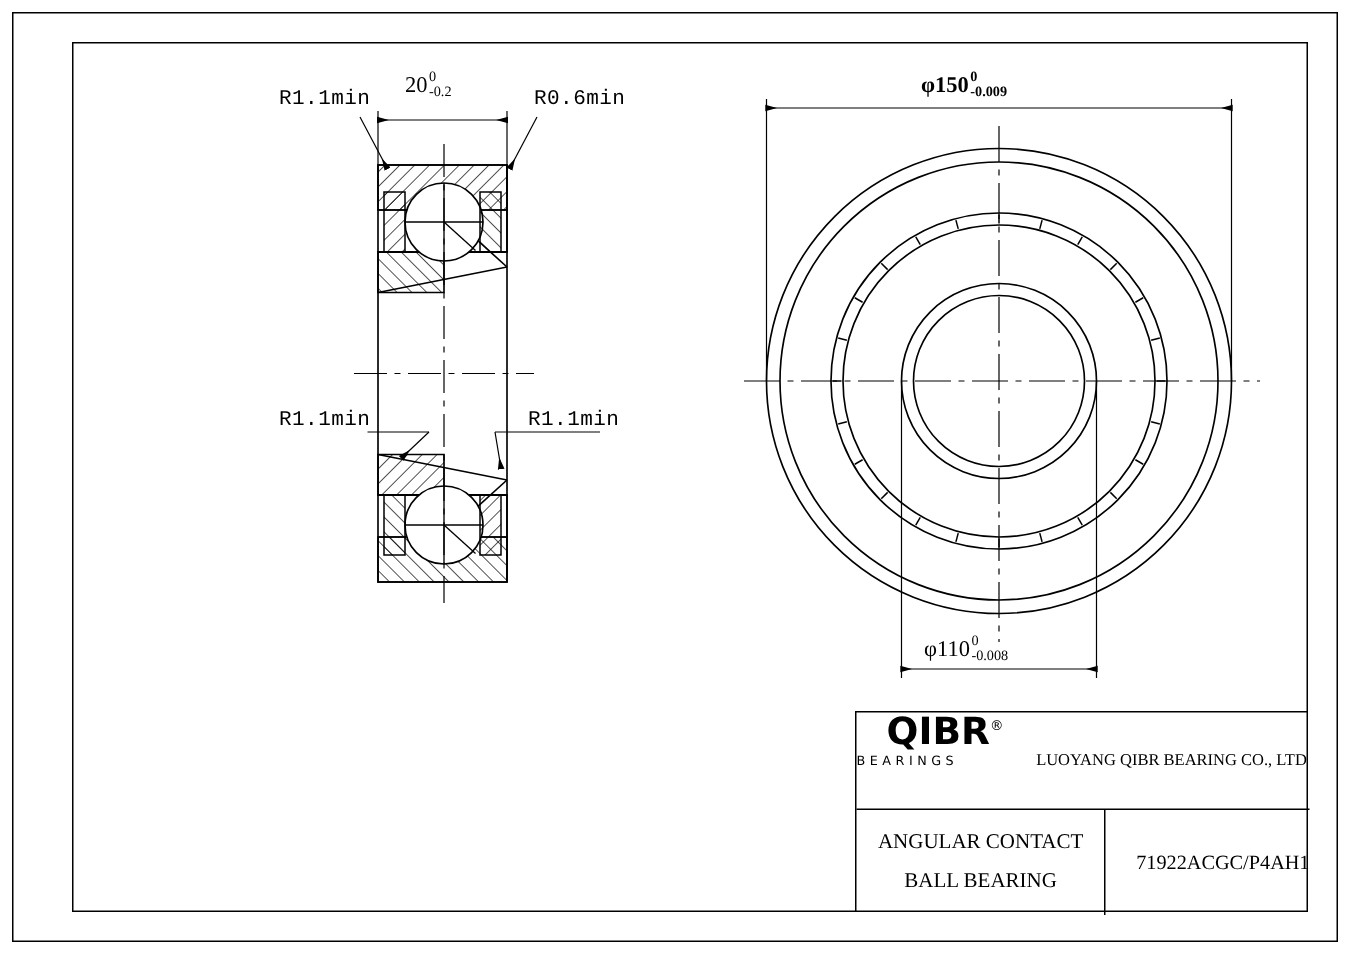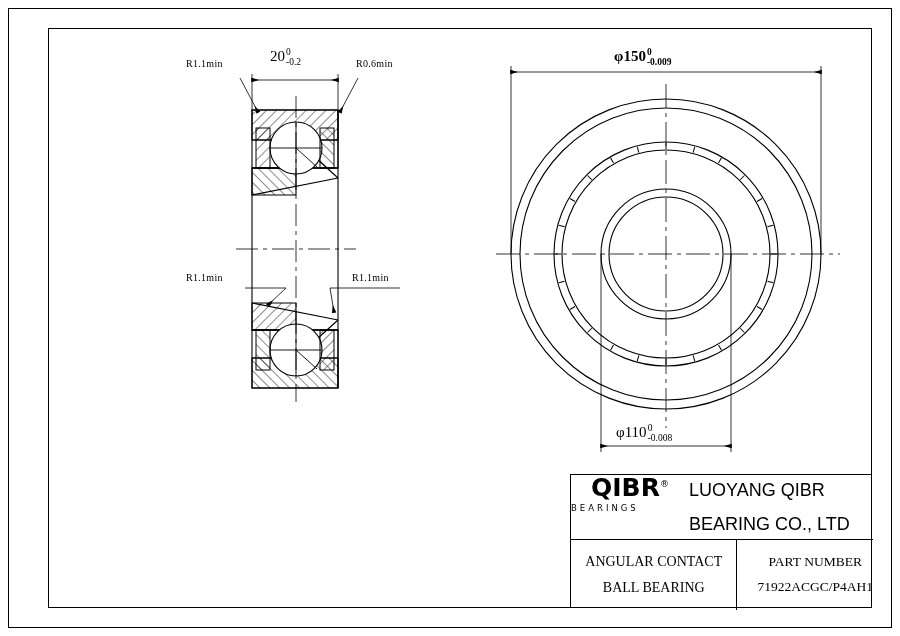--- a/index.html
+++ b/index.html
@@ -39,22 +39,22 @@
   }
   svg.draw {
     position: absolute;
     left: 0;
     top: 0;
     width: 900px;
     height: 636px;
   }
   .lbl {
     position: absolute;
-    font-family: Liberation Serif, serif;
-    font-size: 10px;
+    font-family: Liberation Mono, monospace;
+    font-size: 14px;
     white-space: nowrap;
     letter-spacing: 0.3px;
   }
   .dimstack {
     position: absolute;
     font-family: "Liberation Serif", serif;
     font-size: 15px;
     white-space: nowrap;
   }
   .dimstack .tol {
@@ -117,22 +117,22 @@
     letter-spacing: 3px;
     margin-top: 3px;
     align-self: flex-start;
   }
   #tb-company {
     flex: 1;
     height: 64px;
     display: flex;
     justify-content: center;
     align-items: center;
-    font-family: Liberation Sans, sans-serif;
-    font-size: 18px;
+    font-family: Liberation Serif, serif;
+    font-size: 11px;
     line-height: 1.9;
   }
   #tb-bottom {
     position: absolute;
     left: 0;
     top: 64px;
     width: 302px;
     height: 70px;
     display: flex;
     border-top: 1px solid #000;
@@ -385,19 +385,18 @@
       <div id="tb-company">
         <div>LUOYANG QIBR BEARING CO., LTD</div>
       </div>
     </div>
     <div id="tb-bottom">
       <div id="tb-type">
         <div>ANGULAR CONTACT</div>
         <div>BALL BEARING</div>
       </div>
       <div id="tb-part">
-        <div>PART  NUMBER</div>
         <div>71922ACGC/P4AH1</div>
       </div>
     </div>
   </div>
 
 </div>
 
 </body></html>

